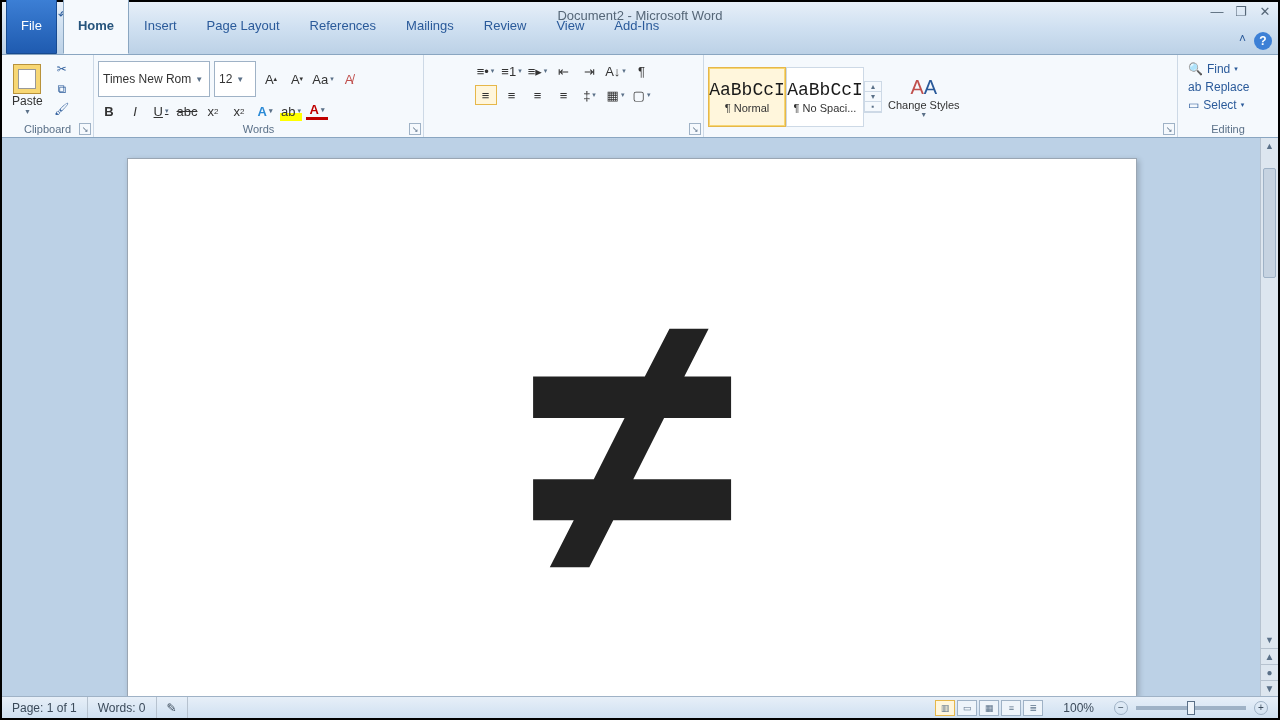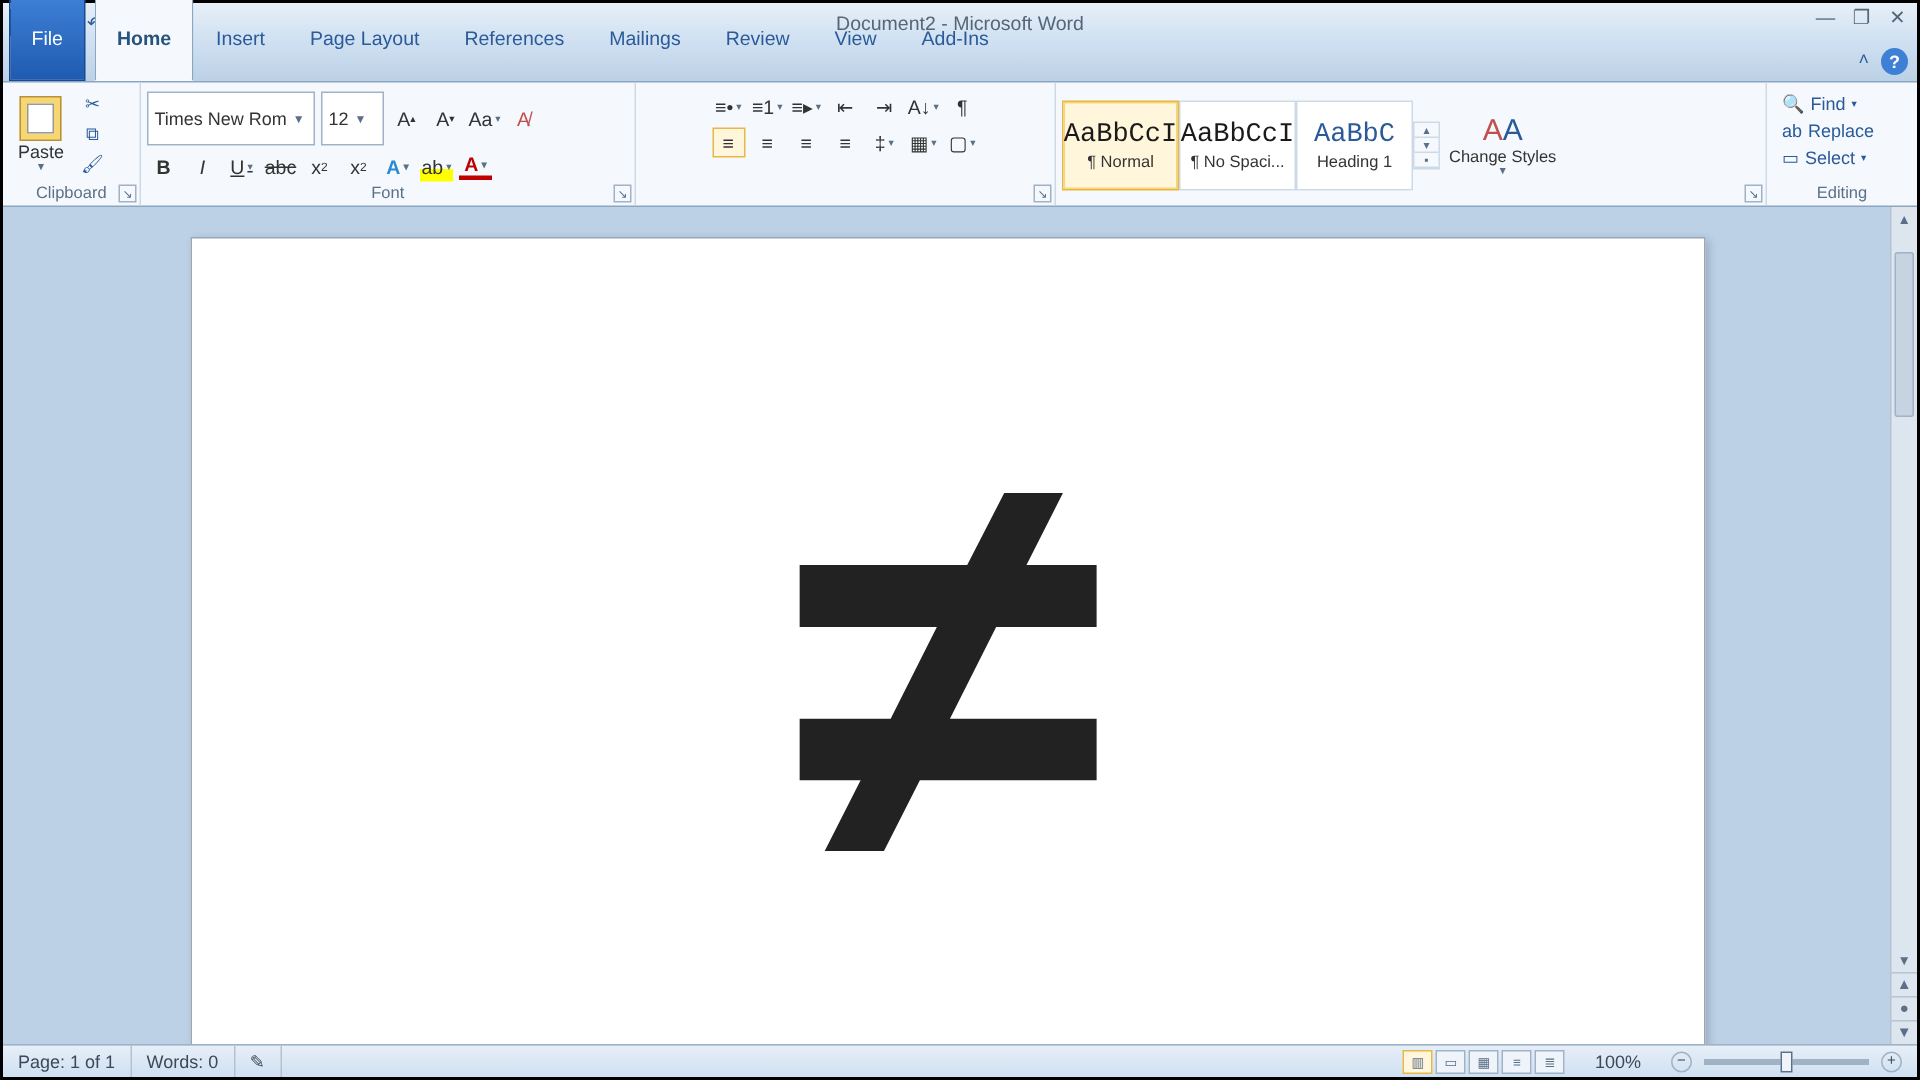--- a/index.html
+++ b/index.html
@@ -153,21 +153,21 @@
           <div class="icon-btn ital">I</div>
           <div class="icon-btn und drop">U</div>
           <div class="icon-btn strike">abc</div>
           <div class="icon-btn">x<sub style="font-size:8px;">2</sub></div>
           <div class="icon-btn">x<sup style="font-size:8px;">2</sup></div>
           <div class="icon-btn drop" style="color:#2a8ad6;font-weight:bold;">A</div>
           <div class="icon-btn drop" style="background:linear-gradient(transparent 60%,#ffff00 60%);">ab</div>
           <div class="icon-btn drop" style="color:#c00000; font-weight:bold; border-bottom:3px solid #c00000; height:17px;">A</div>
         </div>
       </div>
-      <div class="group-label">Font</div>
+      <div class="group-label">Words</div>
       <div class="dlaunch">↘</div>
     </div>
 
     <div class="group" style="width:280px;">
       <div class="group-body para-body">
         <div class="row">
           <div class="icon-btn drop">≡•</div>
           <div class="icon-btn drop">≡1</div>
           <div class="icon-btn drop">≡▸</div>
           <div class="icon-btn">⇤</div>
@@ -192,24 +192,20 @@
       <div class="group-body styles-body">
         <div id="styles-gallery" style="display:flex;">
             <div class="style-item sel">
               <div class="style-prev ">AaBbCcI</div>
               <div class="style-name">¶ Normal</div>
             </div>
             <div class="style-item">
               <div class="style-prev ">AaBbCcI</div>
               <div class="style-name">¶ No Spaci...</div>
             </div>
-            <div class="style-item">
-              <div class="style-prev blue">AaBbC</div>
-              <div class="style-name">Heading 1</div>
-            </div>
           </div>
         <div class="styles-more">
             <span>▴</span>
             <span>▾</span>
             <span>▪</span>
           </div>
         <div class="change-styles">
           <div class="Aa">
               <span style="color:#c0504d;">A</span>
               <span style="color:#2a5a9a;">A</span>

